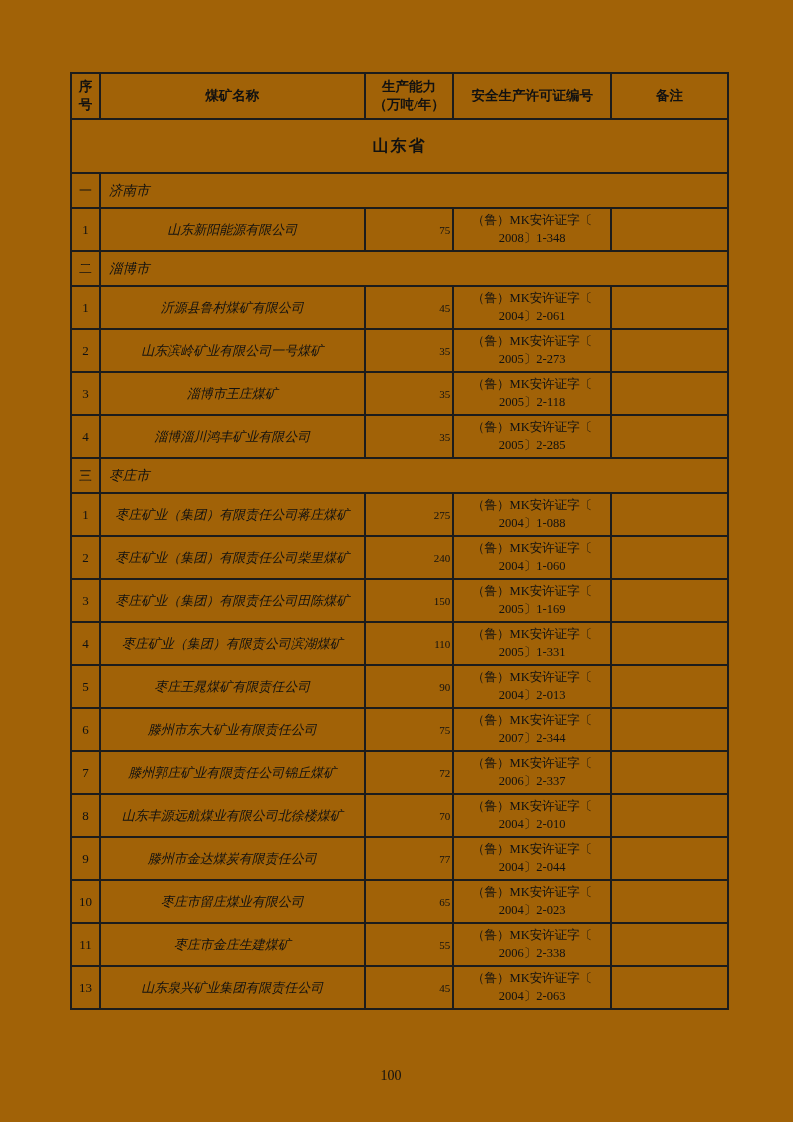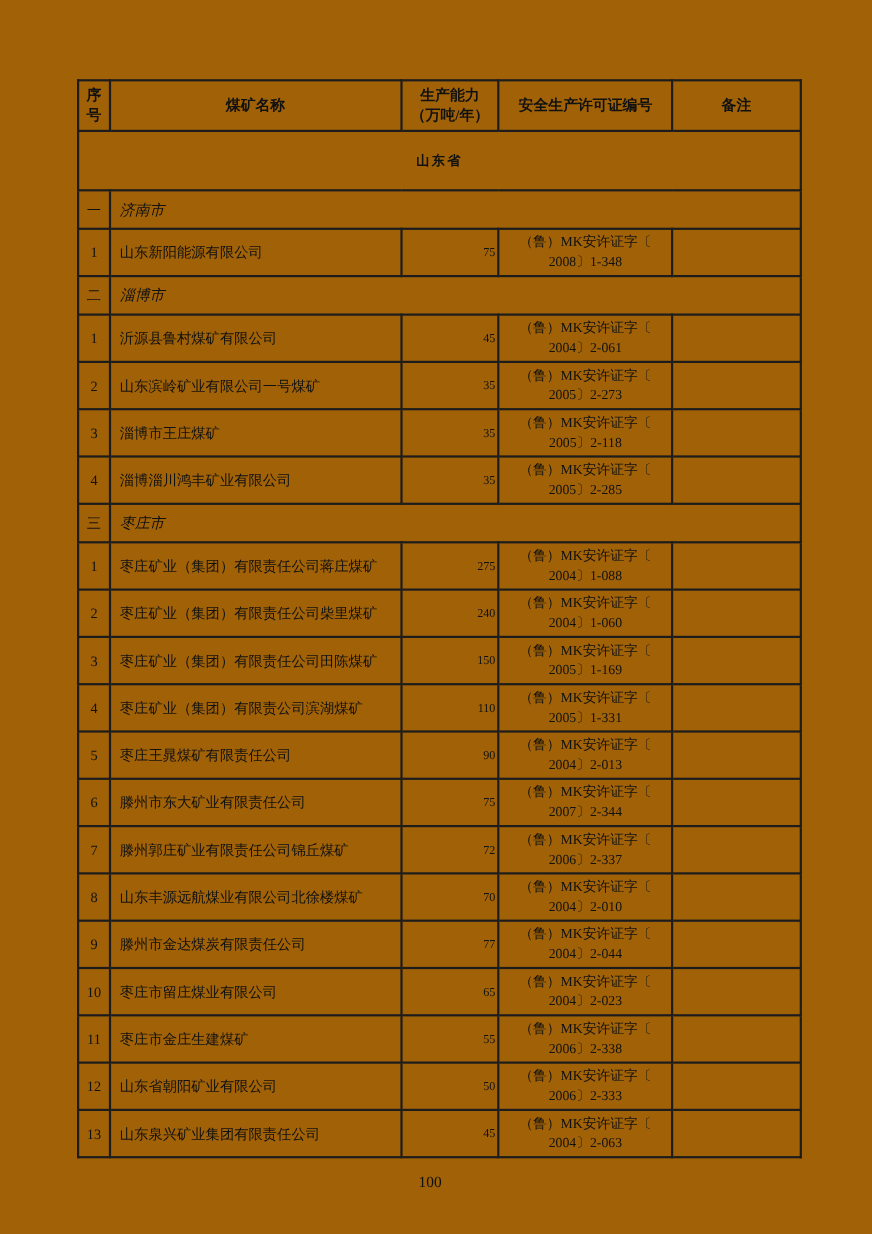--- a/index.html
+++ b/index.html
@@ -41,39 +41,40 @@
     font-weight: bold;
     text-align: center;
     padding: 4px 2px;
     height: 32px;
     line-height: 1.35;
     white-space: pre-line;
   }
   td.province-cell {
     height: 50px;
     text-align: center;
-    font-size: 12px;
+    font-size: 16px;
     font-weight: bold;
     letter-spacing: 2px;
   }
   td.section-no, td.row-no {
     text-align: center;
     font-size: 13px;
     padding: 2px 1px;
   }
   td.section-city {
     text-align: left;
     font-size: 13.5px;
     font-style: italic;
     padding: 6px 8px;
     height: 21px;
   }
   td.row-name {
-    text-align: left;
+    text-align: center;
     font-size: 13px;
+    font-style: italic;
     padding: 4px 8px;
     line-height: 1.5;
   }
   td.row-capacity {
     text-align: right;
     font-size: 11px;
     padding: 2px;
   }
   td.row-license {
     text-align: center;
@@ -258,28 +259,20 @@
         </tr>
         <tr>
           <td class="row-no">11</td>
           <td class="row-name">枣庄市金庄生建煤矿</td>
           <td class="row-capacity">55</td>
           <td class="row-license">（鲁）MK安许证字〔
 2006〕2-338</td>
           <td class="row-remark"></td>
         </tr>
         <tr>
-          <td class="row-no">12</td>
-          <td class="row-name">山东省朝阳矿业有限公司</td>
-          <td class="row-capacity">50</td>
-          <td class="row-license">（鲁）MK安许证字〔
-2006〕2-333</td>
-          <td class="row-remark"></td>
-        </tr>
-        <tr>
           <td class="row-no">13</td>
           <td class="row-name">山东泉兴矿业集团有限责任公司</td>
           <td class="row-capacity">45</td>
           <td class="row-license">（鲁）MK安许证字〔
 2004〕2-063</td>
           <td class="row-remark"></td>
         </tr>
       </tbody>
   </table>
 

